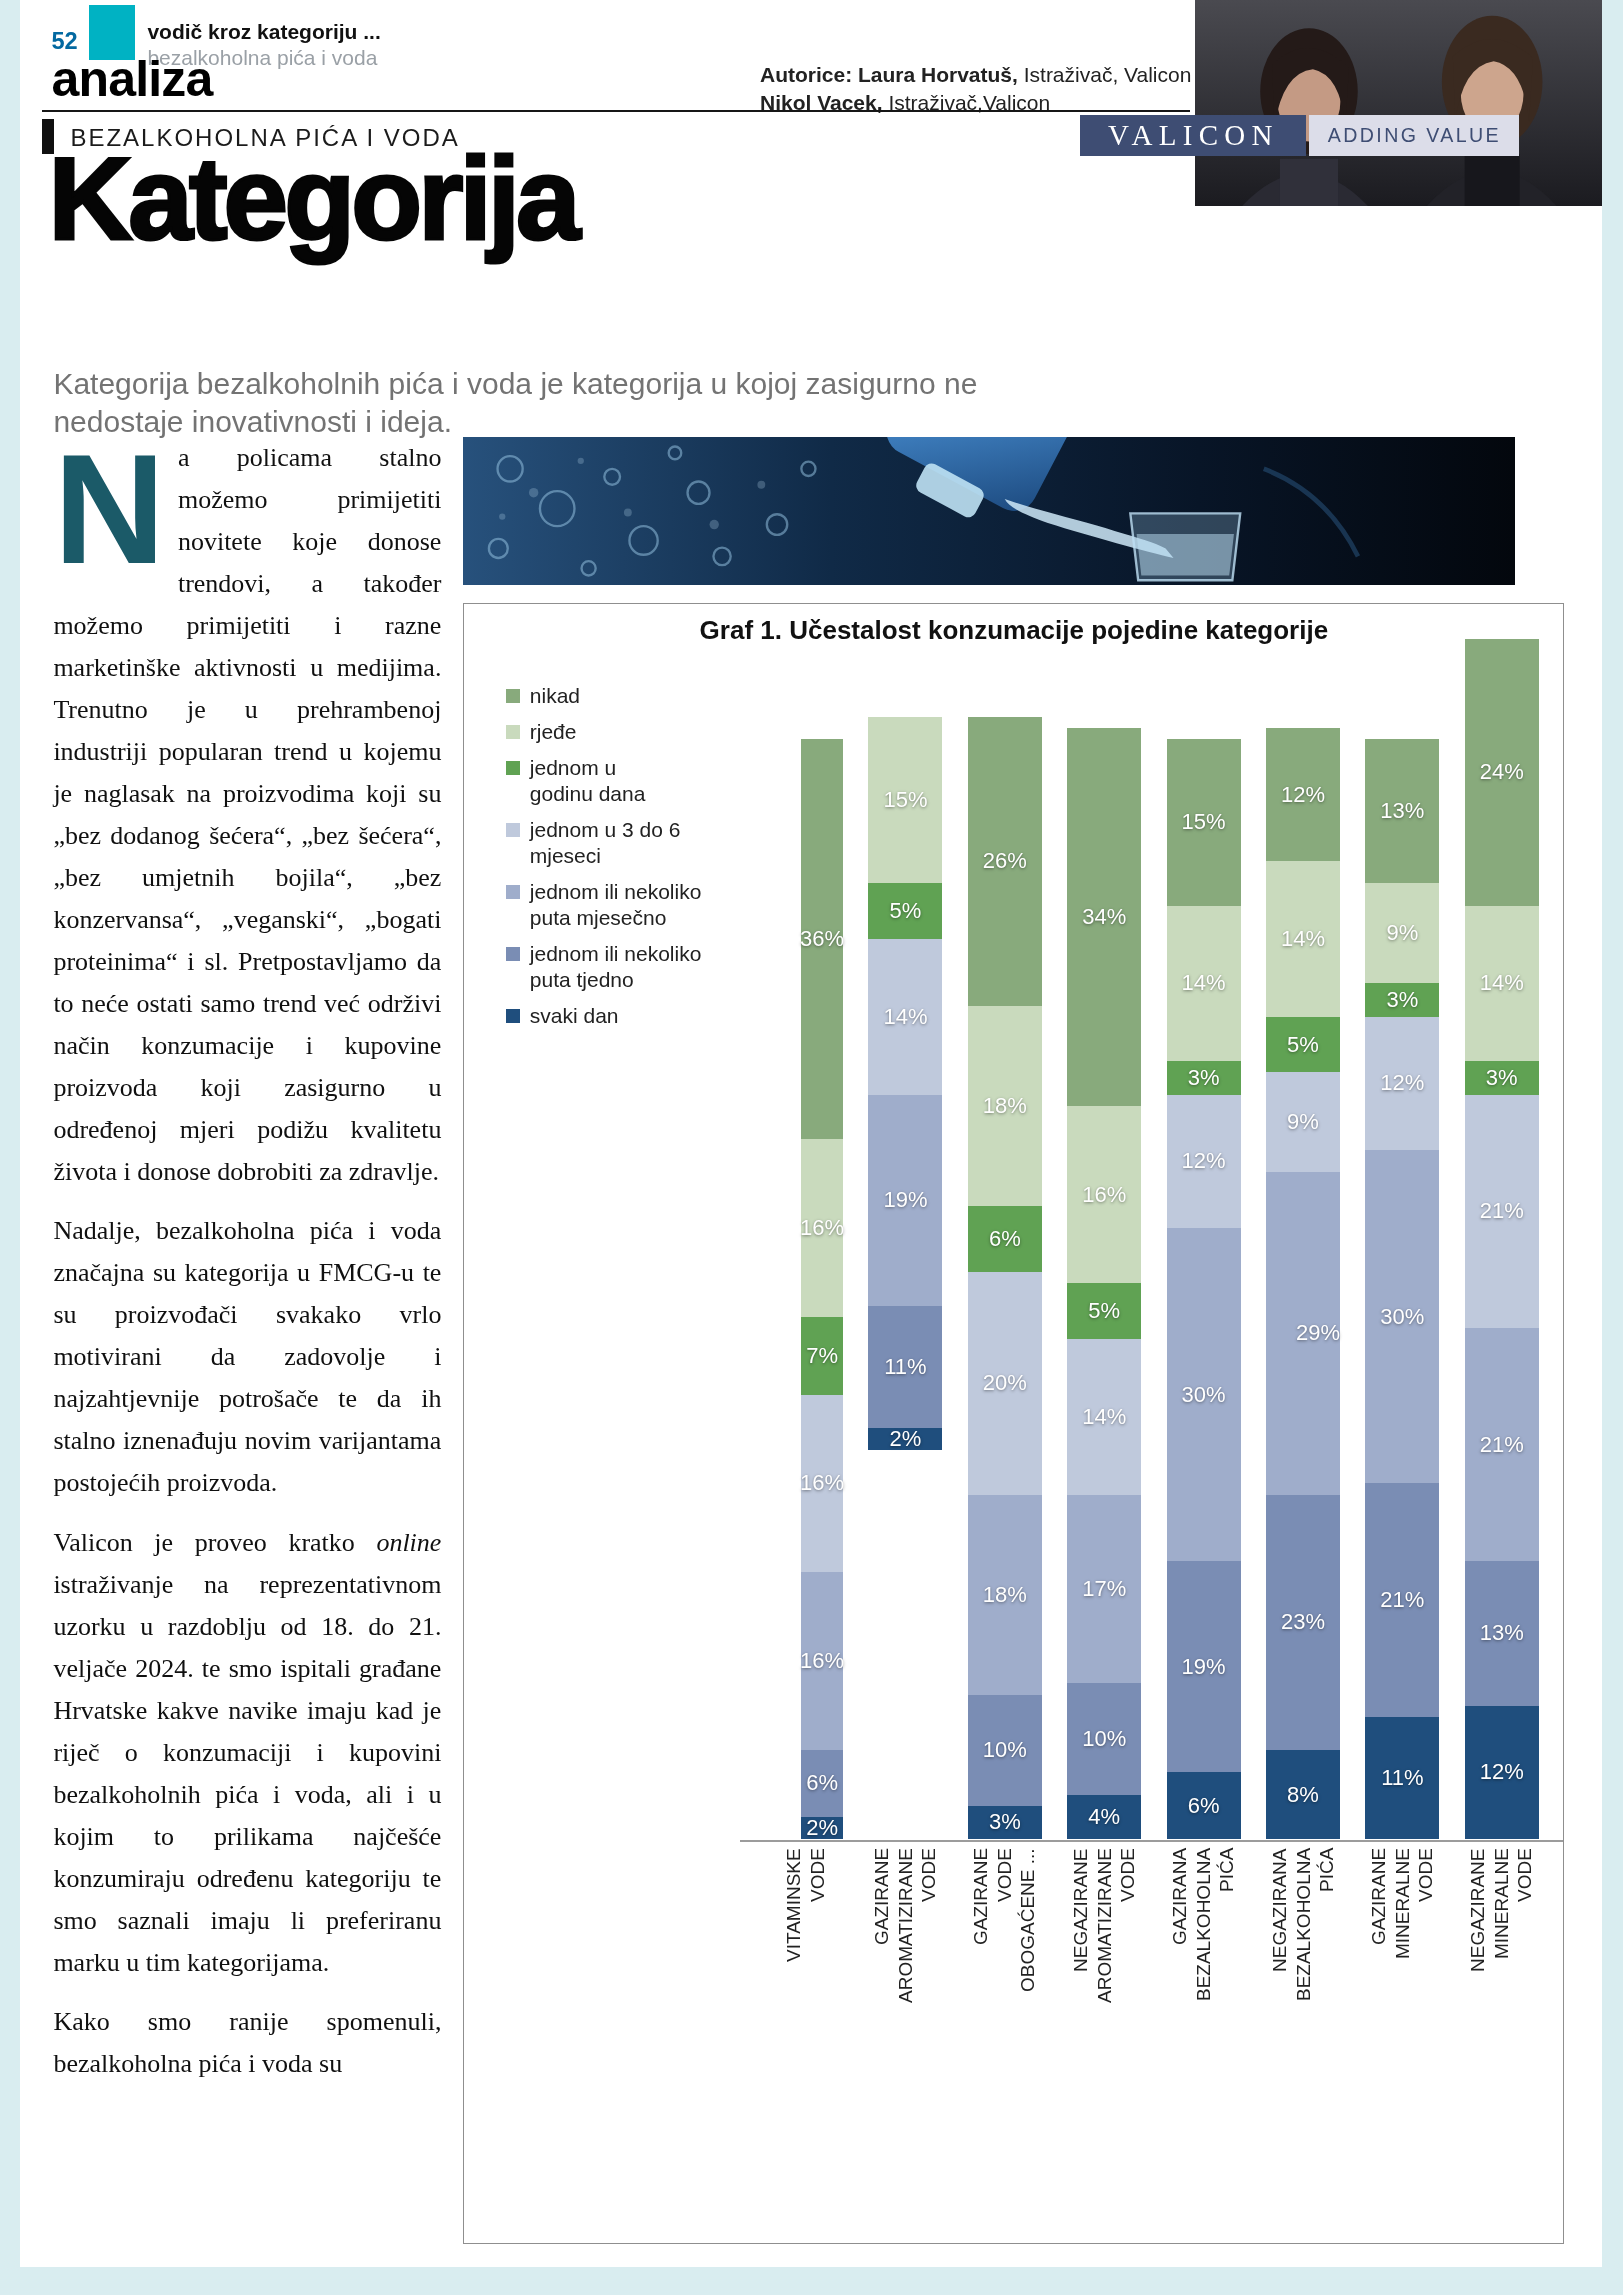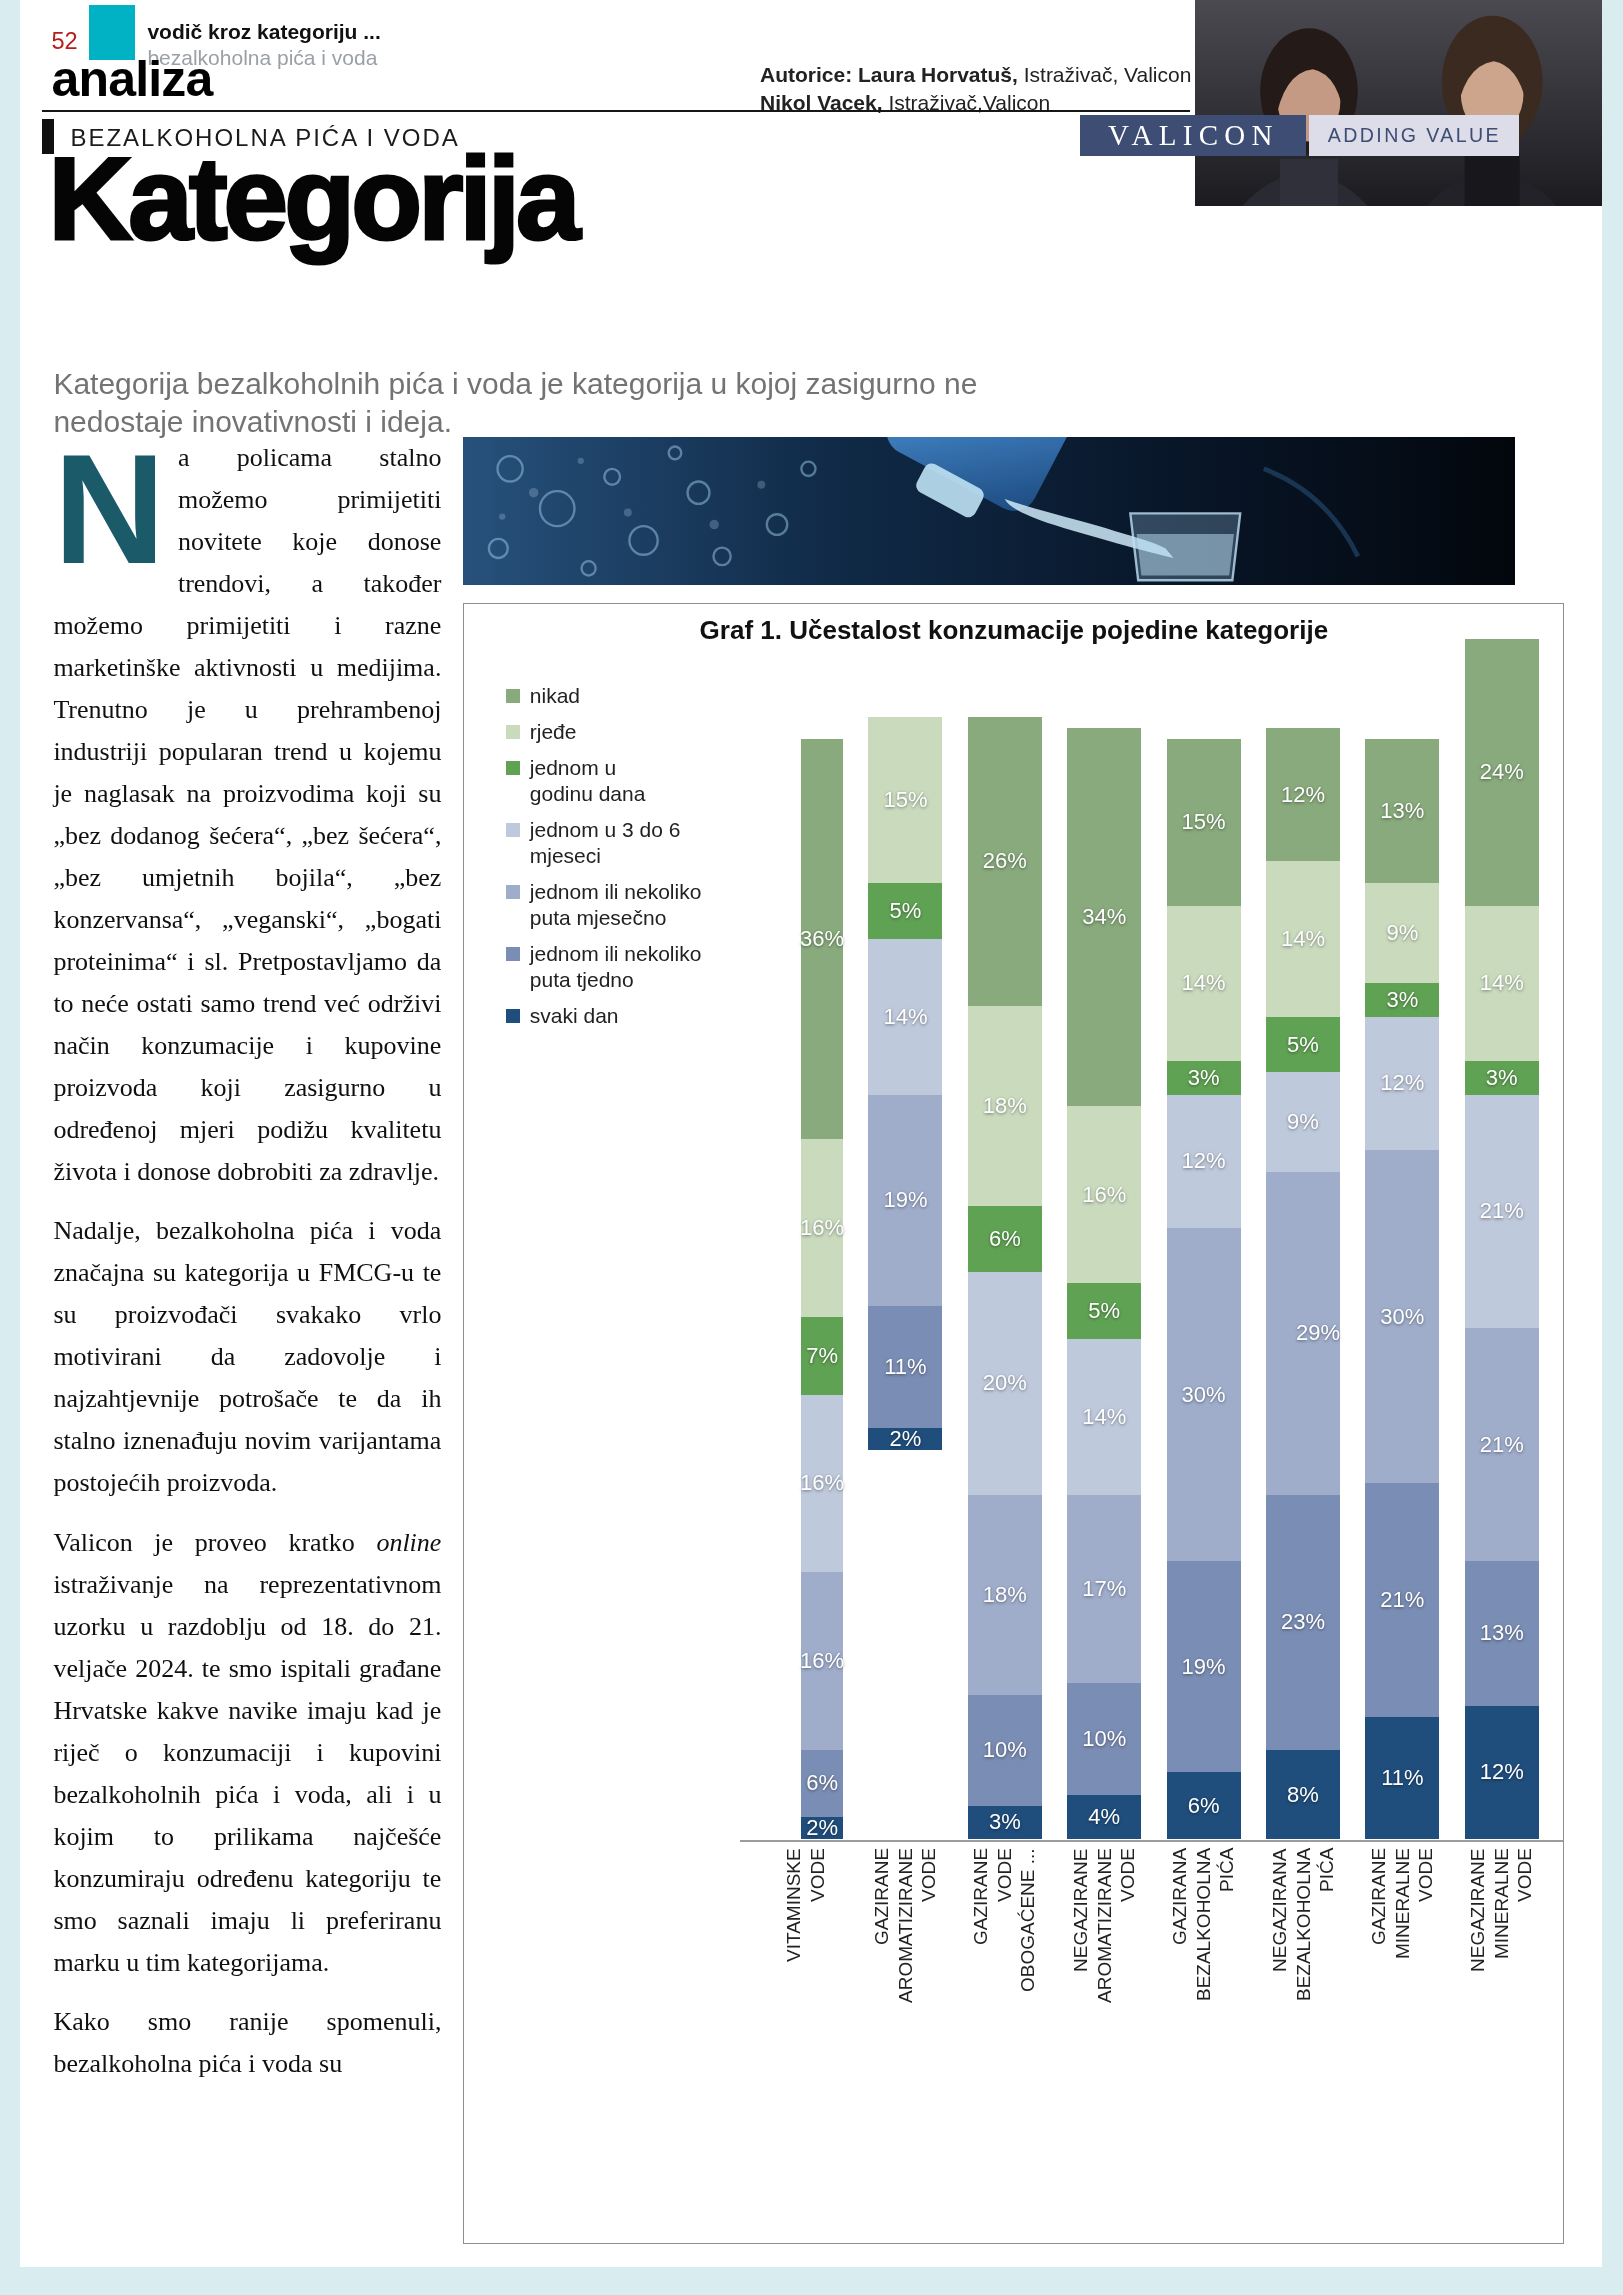--- a/index.html
+++ b/index.html
@@ -1,21 +1,21 @@
 <!DOCTYPE html>
 <html style="--accent-teal: #00b2c3; --page-border: #d9edf0; --valicon-navy: #3e4d73; --valicon-tag-bg: #dcdde9; --dropcap-color: #1b5a68;font-size:12.6px"><head>
 <meta charset="utf-8">
 <style>
   *{margin:0;padding:0;box-sizing:border-box}
   html,body{width:1623px;height:2295px}
   body{background:#d9edf0;font-family:"Liberation Sans",sans-serif;position:relative;overflow:hidden}
   .page{position:absolute;left:20.4px;top:0;width:1582px;height:2267px;background:#ffffff;overflow:hidden}
 
   
-  .pagenum{position:absolute;left:31px;top:28px;font-weight:400;font-size:23.6px;color:#b91c1c}
+  .pagenum{position:absolute;left:31px;top:28px;font-weight:700;font-size:23.6px;color:#0369a1}
   .brand-square{position:absolute;left:69px;top:4.7px;width:46px;height:55px;background:var(--accent-teal,#00b2c3)}
   .kicker{position:absolute;left:127px;top:19px;line-height:26px}
   .kicker-title{font-weight:700;font-size:21px;color:#111}
   .kicker-sub{font-size:21px;color:#9aa0a6}
   .section-label{position:absolute;left:31px;top:50px;font-weight:700;font-size:50px;letter-spacing:-0.8px;color:#000}
   .authors{position:absolute;right:411px;top:61px;text-align:left;font-size:21px;line-height:27.5px;color:#222}
   .authors b{font-weight:700}
   .photo{position:absolute;left:1175px;top:0;width:408px;height:206px;overflow:hidden}
   .photo svg{display:block;width:100%;height:100%}
   .rule{position:absolute;left:22px;top:110px;width:1148px;height:2.4px;background:#161616}

